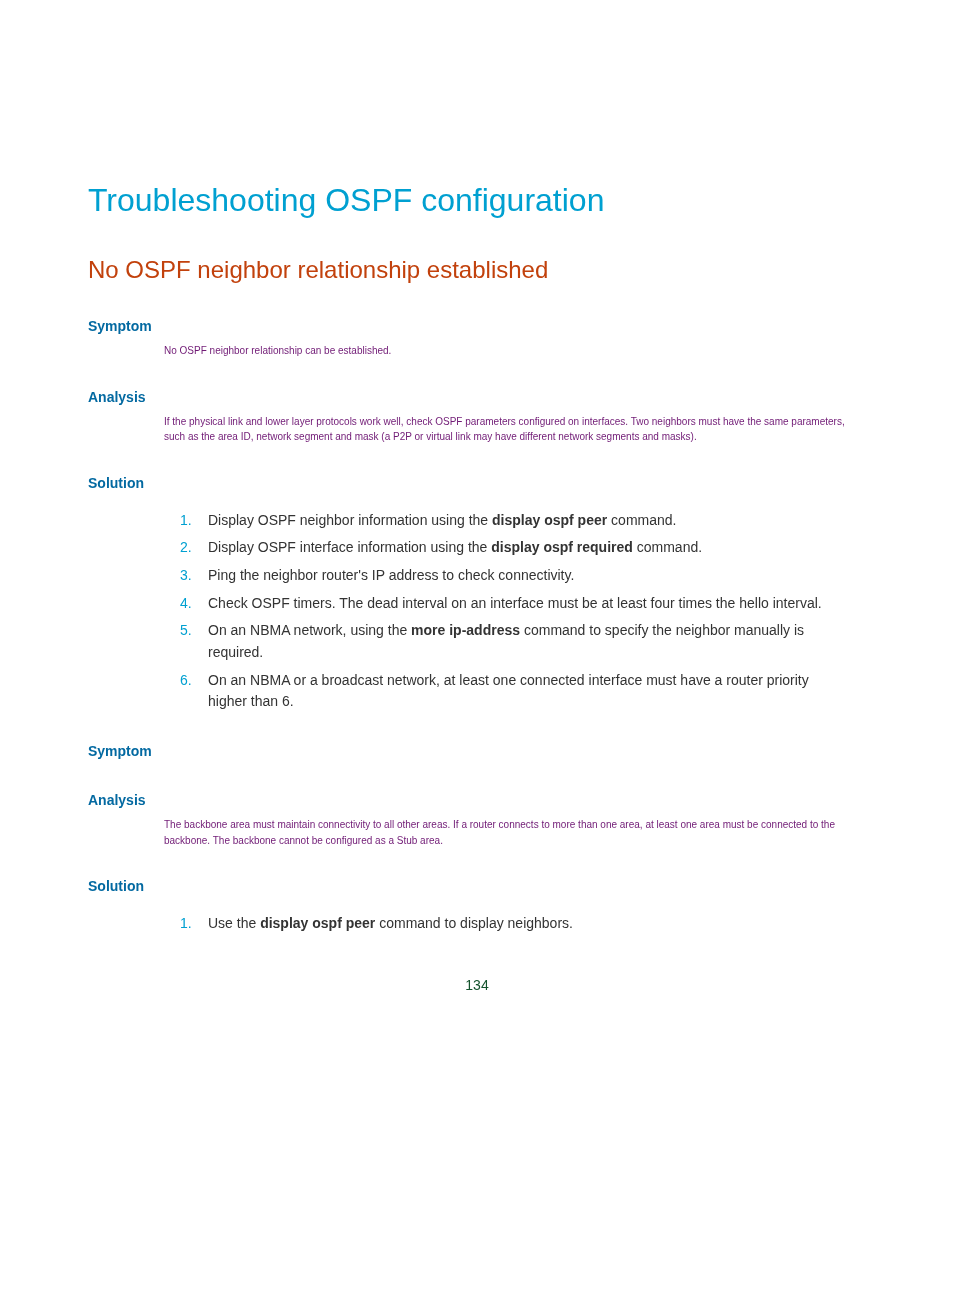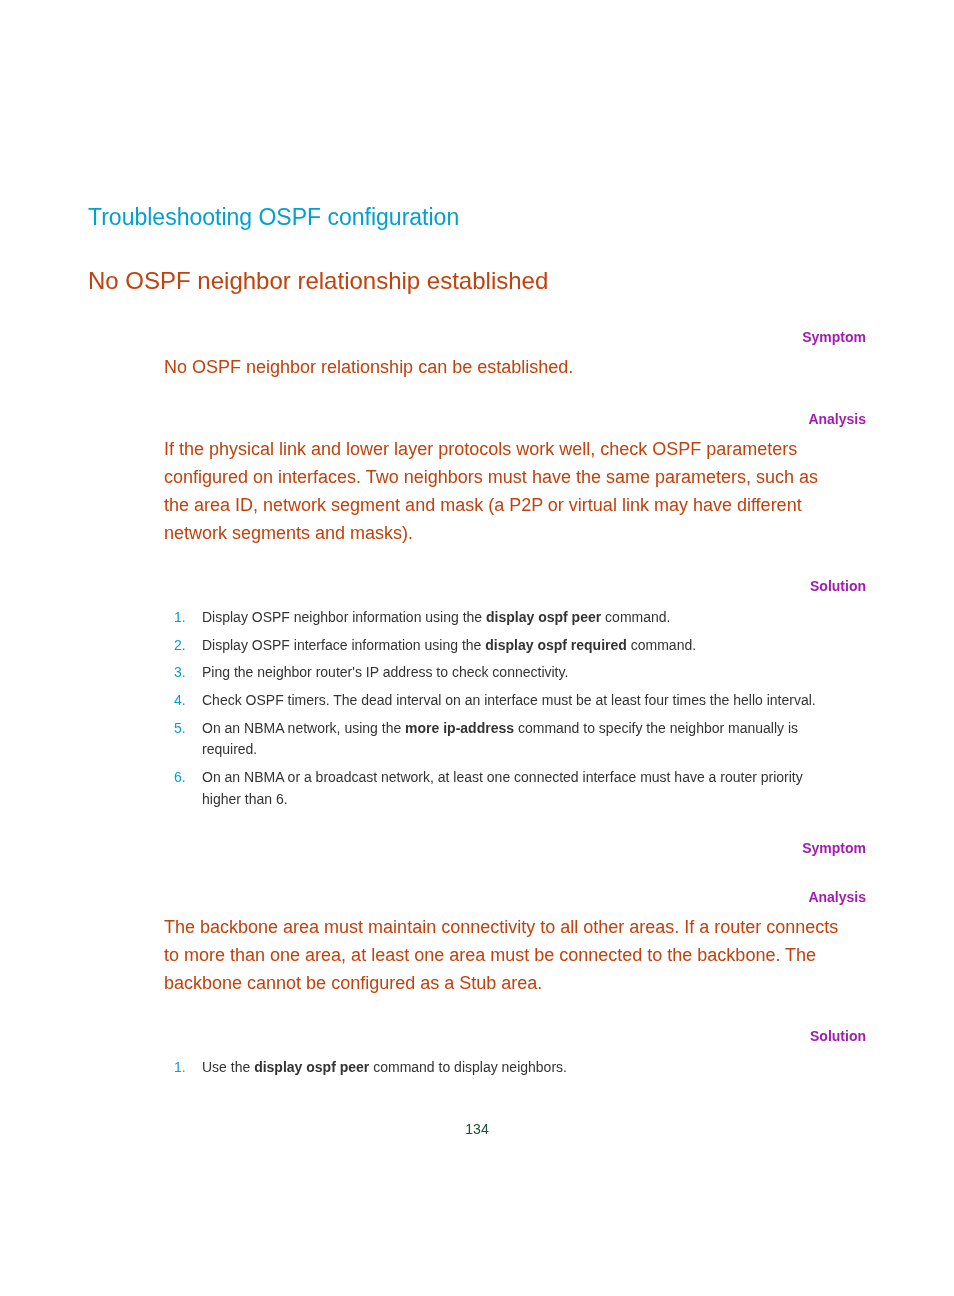--- a/index.html
+++ b/index.html
@@ -17,66 +17,65 @@
     }
 
     .page {
       width: 954px;
       min-height: 1296px;
       padding: 80px 88px 60px 88px;
       background: #ffffff;
     }
 
     .page-title {
-      font-size: 23px;
+      font-size: 32px;
       font-weight: 300;
       color: #00a0d1;
       margin-bottom: 18px;
-      margin-top: 120px;
+      margin-top: 96px;
     }
 
     .section-title {
       font-size: 24px;
       font-weight: 300;
       color: #c2410c;
       margin-bottom: 14px;
       margin-top: 10px;
     }
 
     .subsection-label {
       font-size: 14px;
       font-weight: bold;
-      color: #a21caf;
+      color: #0369a1;
       margin-bottom: 6px;
       margin-top: 28px;
-      text-align: right;
     }
 
     .indented {
       padding-left: 76px;
       padding-right: 20px;
     }
 
     .paragraph {
-      font-size: 18px;
-      color: #c2410c;
+      font-size: 10px;
+      color: #701a75;
       line-height: 1.55;
       margin-bottom: 6px;
     }
 
     .solution-list {
       padding-left: 76px;
       padding-right: 20px;
     }
 
     .solution-list ol {
       list-style: none;
       counter-reset: solution-counter;
       padding: 0;
-      margin: 10px;
+      margin: 16px;
     }
 
     .solution-list ol li {
       counter-increment: solution-counter;
       display: flex;
       align-items: flex-start;
       margin-bottom: 6px;
       font-size: 14px;
       color: #333333;
       line-height: 1.55;

